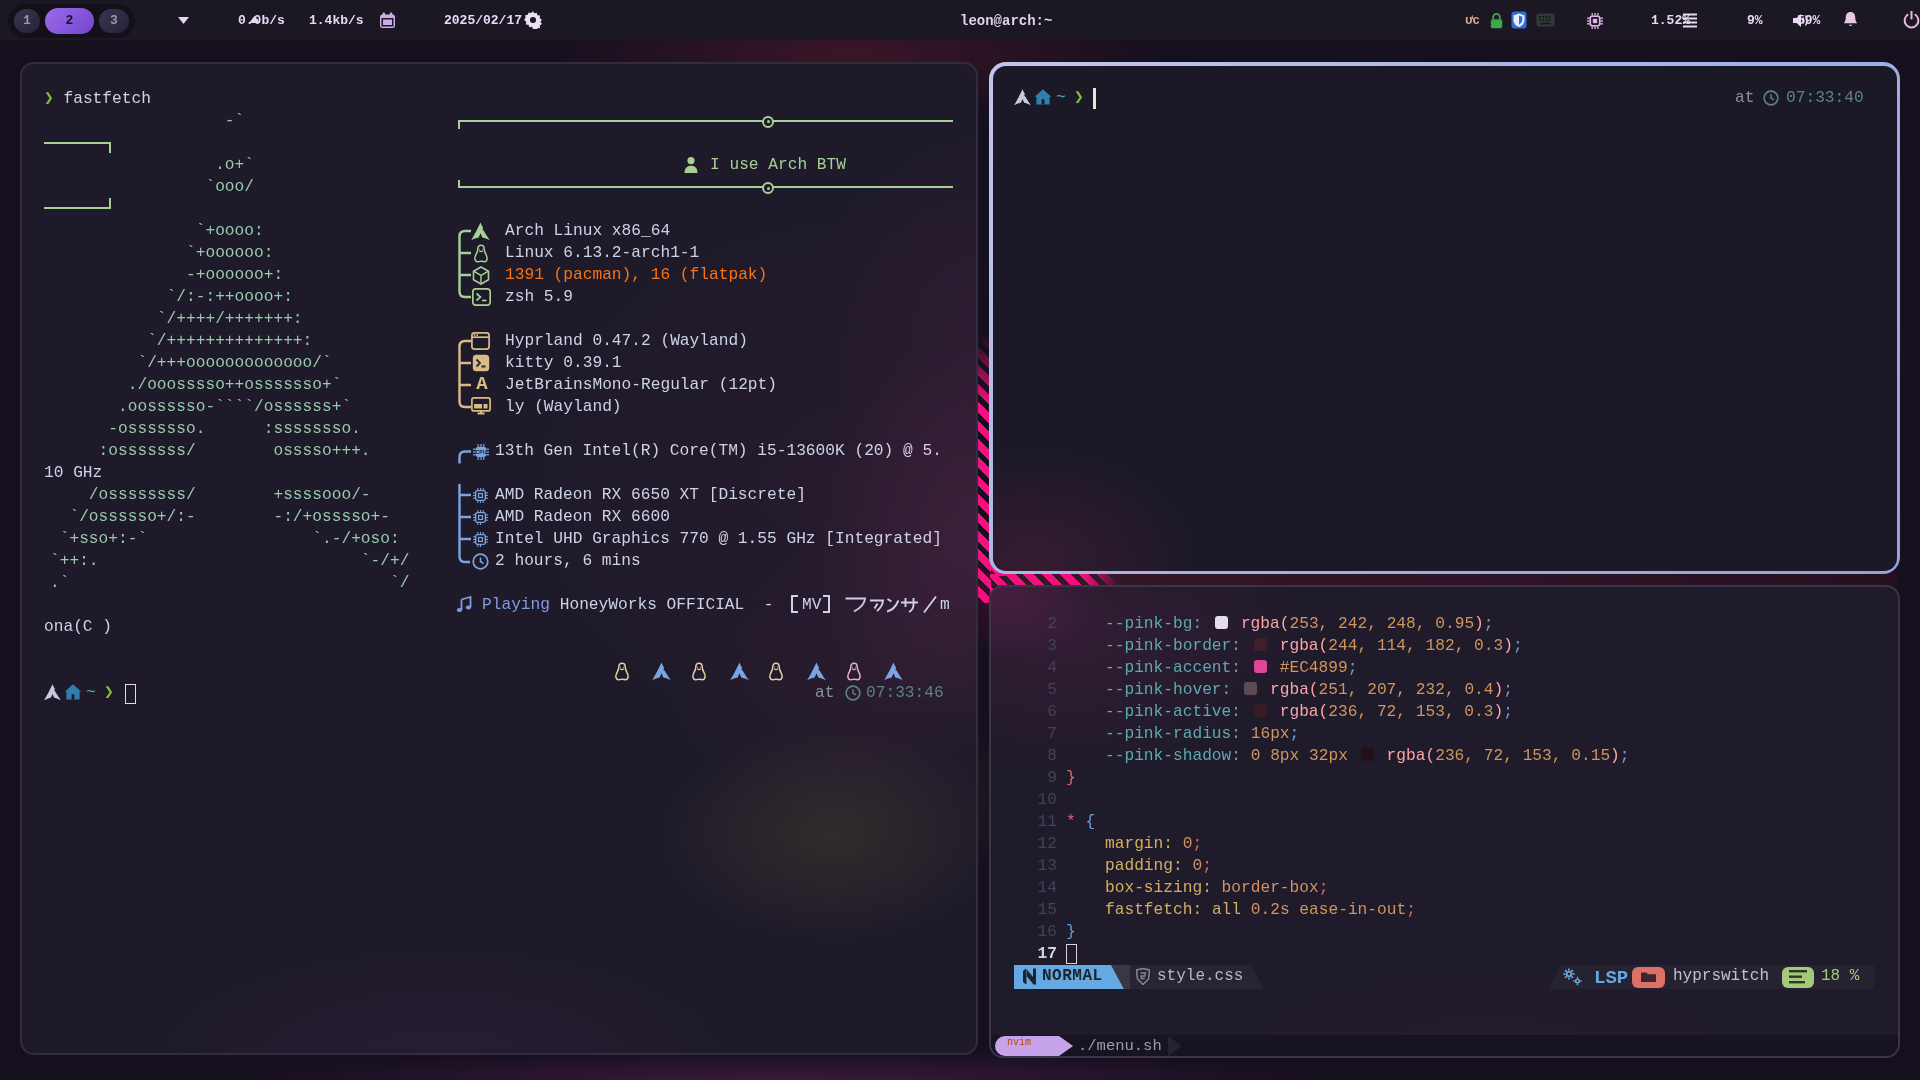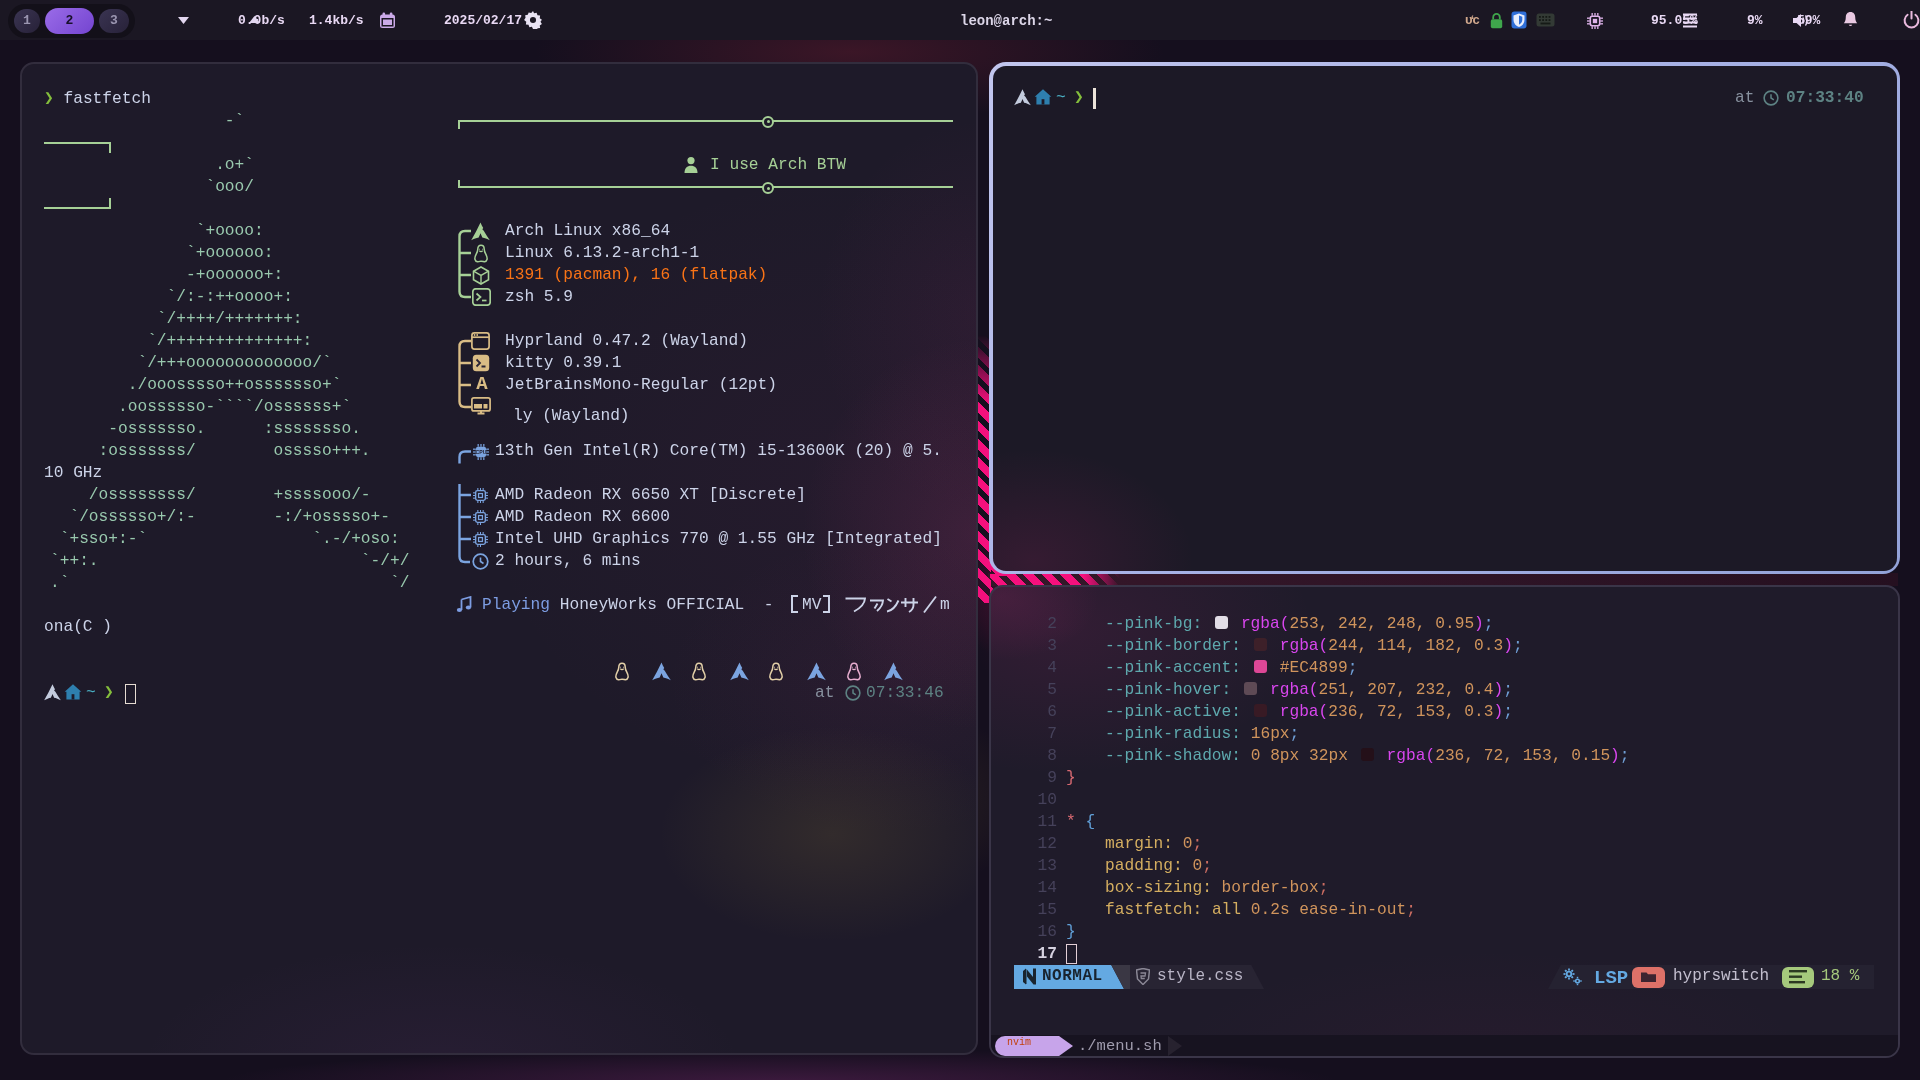--- a/index.html
+++ b/index.html
@@ -13,21 +13,21 @@
       radial-gradient(320px 180px at 1190px 620px, rgba(130,20,70,0.35), rgba(130,20,70,0) 70%),
       radial-gradient(420px 90px at 850px 52px, rgba(130,35,55,0.35), rgba(130,35,55,0) 75%),
       radial-gradient(700px 42px at 780px 1082px, rgba(150,50,135,0.30), rgba(150,50,135,0) 80%),
       radial-gradient(260px 140px at 840px 800px, rgba(160,135,50,0.22), rgba(160,135,50,0) 75%),
       #150f1e;}
   .stripes{position:absolute;background:repeating-linear-gradient(45deg, rgba(245,16,125,0) 0px, rgba(245,16,125,0) 5.5px, #f5107d 5.5px, #f5107d 13px);}
   
   #bar{position:absolute;left:0;top:0;width:1920px;height:40px;background:#1b1723;}
   .bartxt{font-family:"Liberation Mono",monospace;font-weight:bold;color:#e9d9f4;font-size:13px;margin-left:44px;}
   .cp{color:#5ea9ae;}
-  .cb{color:#d946ef;}
+  .cb{color:#fca5a5;}
   .co{color:#d0945c;}
   .cg{color:#6f9ed4;}
   .cy{color:#d4ae60;}
   .cr{color:#cb6d62;}
   .sw{display:inline-block;width:13px;height:13px;border-radius:3px;margin:0 13px 0 3px;vertical-align:-1px;}
   
   #winL{position:absolute;left:20px;top:62px;width:958px;height:993px;border-radius:14px;
     background:
       radial-gradient(250px 280px at 955px 470px, rgba(195,60,130,0.17), rgba(195,60,130,0) 70%),
       radial-gradient(220px 260px at 960px 250px, rgba(150,45,110,0.10), rgba(150,45,110,0) 75%),
@@ -123,21 +123,21 @@
       <line x1="8.5" y1="14" x2="8.5" y2="17"></line>
       <line x1="11.5" y1="14" x2="11.5" y2="17"></line>
       <line x1="0" y1="5.5" x2="3" y2="5.5"></line>
       <line x1="0" y1="8.5" x2="3" y2="8.5"></line>
       <line x1="0" y1="11.5" x2="3" y2="11.5"></line>
       <line x1="14" y1="5.5" x2="17" y2="5.5"></line>
       <line x1="14" y1="8.5" x2="17" y2="8.5"></line>
       <line x1="14" y1="11.5" x2="17" y2="11.5"></line>
     </g>
   </svg>
-<div class="abs bartxt" style="left:1607px;top:13px;color:#e9d9f4;">95.05%</div>
+<div class="abs bartxt" style="left:1607px;top:13px;color:#e9d9f4;">1.52%</div>
 <svg class="abs" style="left:1683px;top:13px;" width="14" height="15" viewBox="0 0 14 15">
     <g fill="#e9d9f4">
       <rect x="0" y="0.5" width="14" height="2"></rect>
       <rect x="0" y="4.5" width="14" height="2"></rect>
       <rect x="0" y="8.5" width="14" height="2"></rect>
       <rect x="0" y="12.5" width="14" height="2"></rect>
     </g>
   </svg>
 <div class="abs bartxt" style="left:1703px;top:13px;color:#e9d9f4;">9%</div>
 <div class="abs bartxt" style="left:1753px;top:13px;color:#e9d9f4;">59%</div>
@@ -235,21 +235,21 @@
 <div class="r" style="left:505px;top:352px;color:#ccd3e8;">kitty 0.39.1</div>
 <div class="abs mono" style="left:472px;top:374px;width:20px;height:20px;color:#d9bc85;font-weight:bold;font-size:19px;text-align:center;line-height:20px;">A</div>
 <div class="r" style="left:505px;top:374px;color:#ccd3e8;">JetBrainsMono-Regular (12pt)</div>
 <svg class="abs" style="left:471px;top:397px;" width="20" height="19" viewBox="0 0 20 19">
     <rect x="0.9" y="0.9" width="18.2" height="13" rx="2" fill="none" stroke="#d9bc85" stroke-width="1.7"></rect>
     <rect x="3" y="7" width="8" height="4.5" fill="#d9bc85"></rect>
     <rect x="12.5" y="7" width="4" height="4.5" fill="#d9bc85"></rect>
     <rect x="6.5" y="15.5" width="7" height="2" fill="#d9bc85"></rect>
     <rect x="9" y="14" width="2" height="2" fill="#d9bc85"></rect>
   </svg>
-<div class="r" style="left:505px;top:405px;color:#ccd3e8;margin-left:8px;">ly (Wayland)</div>
+<div class="r" style="left:505px;top:396px;color:#ccd3e8;">ly (Wayland)</div>
 
 <svg class="abs" style="left:455px;top:445px;" width="22" height="24" viewBox="0 0 22 24">
     <path d="M16 6.5 H10 Q4.5 6.5 4.5 12 V18.5" stroke="#7ba4e0" stroke-width="2.4" fill="none"></path>
   </svg>
 <svg class="abs" style="left:473px;top:444px;" width="16" height="16" viewBox="0 0 17 17">
     <rect x="3" y="3" width="11" height="11" rx="2.5" fill="#7ba4e0"></rect>
     <g stroke="#7ba4e0" stroke-width="1.3">
       <line x1="5.5" y1="0" x2="5.5" y2="3"></line>
       <line x1="8.5" y1="0" x2="8.5" y2="3"></line>
       <line x1="11.5" y1="0" x2="11.5" y2="3"></line>
@@ -409,21 +409,21 @@
     <rect x="7.6" y="11.2" width="2.8" height="5.3" fill="#1c1926"></rect>
   </svg>
 <div class="r" style="left:1056px;top:87px;color:#49aec2;">~</div>
 <div class="r" style="left:1074px;top:87px;color:#84be3c;font-weight:bold;">❯</div>
 <div class="abs" style="left:1093px;top:88px;width:2.5px;height:21px;background:#ece4da;"></div>
 <div class="r" style="left:1735px;top:87px;color:#87909e;">at</div>
 <svg class="abs" style="left:1763px;top:90px;" width="16" height="16" viewBox="0 0 17 17">
     <circle cx="8.5" cy="8.5" r="7.3" fill="none" stroke="#5d8283" stroke-width="1.7"></circle>
     <path d="M8.5 4.5 V8.5 L11.5 10.5" stroke="#5d8283" stroke-width="1.6" fill="none"></path>
   </svg>
-<div class="r" style="left:1786px;top:87px;color:#5d8283;font-weight:bold;">07:33:40</div>
+<div class="r" style="left:1786px;top:87px;color:#5d8283;">07:33:40</div>
 
 <div class="r" style="left:1037px;top:613px;width:20px;text-align:right;color:#45415a;">2</div>
 <div class="r" style="left:1037px;top:635px;width:20px;text-align:right;color:#45415a;">3</div>
 <div class="r" style="left:1037px;top:657px;width:20px;text-align:right;color:#45415a;">4</div>
 <div class="r" style="left:1037px;top:679px;width:20px;text-align:right;color:#45415a;">5</div>
 <div class="r" style="left:1037px;top:701px;width:20px;text-align:right;color:#45415a;">6</div>
 <div class="r" style="left:1037px;top:723px;width:20px;text-align:right;color:#45415a;">7</div>
 <div class="r" style="left:1037px;top:745px;width:20px;text-align:right;color:#45415a;">8</div>
 <div class="r" style="left:1037px;top:767px;width:20px;text-align:right;color:#45415a;">9</div>
 <div class="r" style="left:1030px;top:789px;width:27px;text-align:right;color:#45415a;">10</div>

